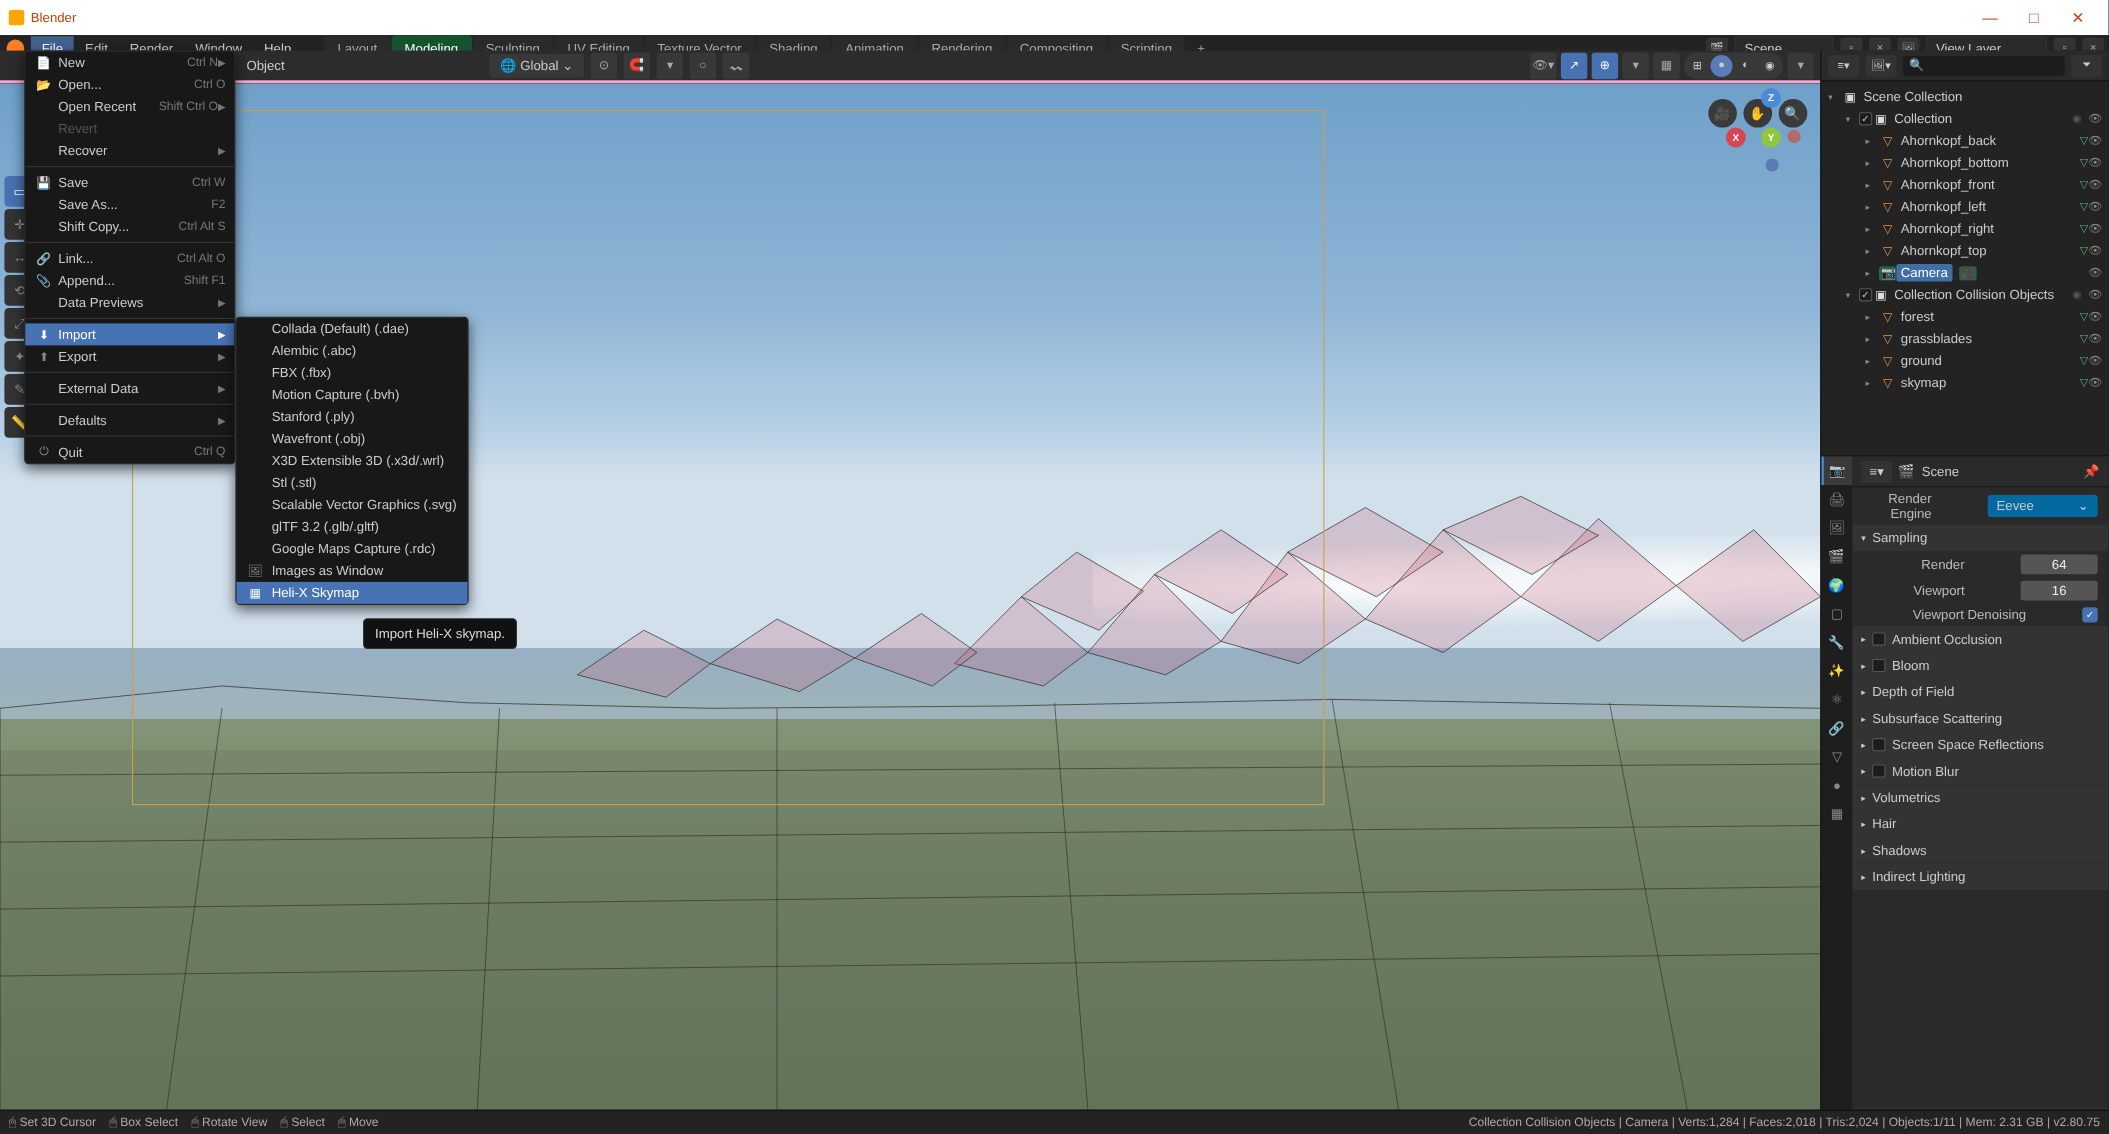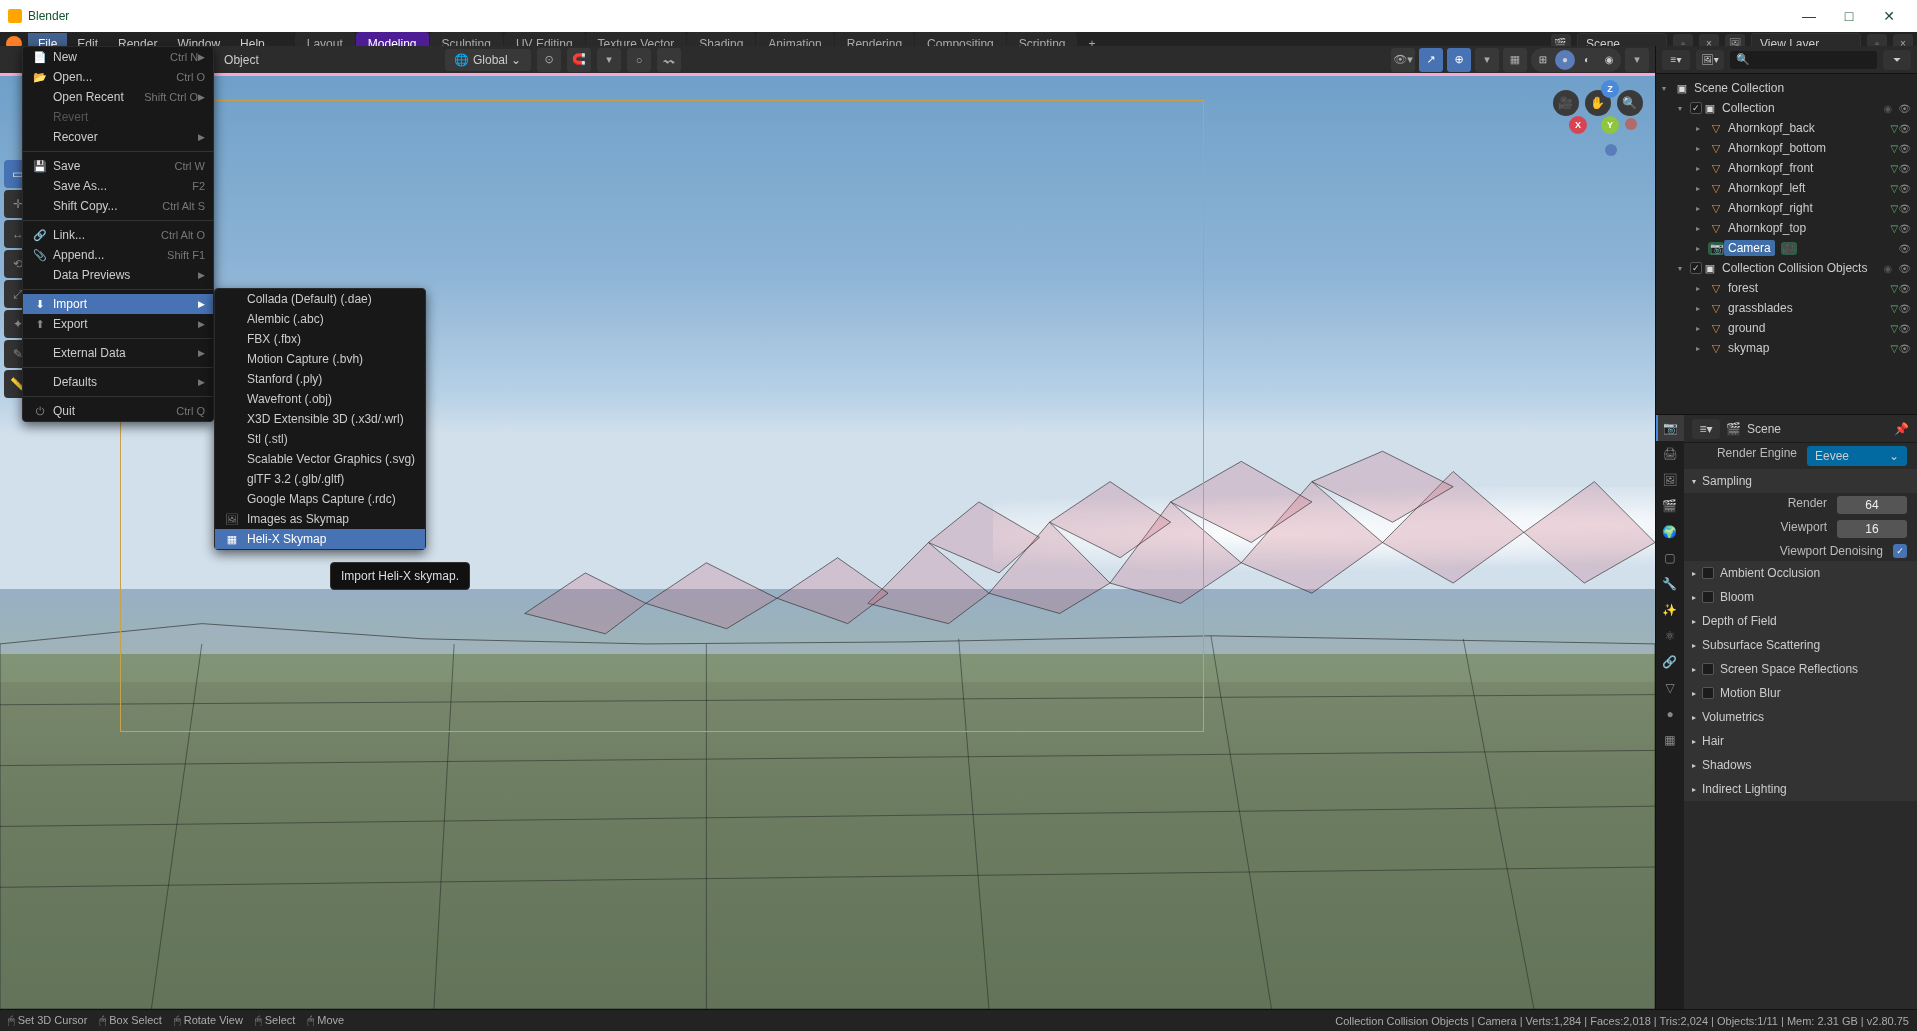--- a/index.html
+++ b/index.html
@@ -1,31 +1,31 @@
 <!DOCTYPE html>
 <html><head>
 <meta charset="utf-8">
 <style>
 * { margin: 0; padding: 0; box-sizing: border-box; font-family: -apple-system, BlinkMacSystemFont, "Segoe UI", sans-serif; }
 body { background: #1a1a1a; color: #ccc; font-size: 12px; overflow: hidden; width: 1917px; height: 1031px; position: relative; }
 
 
-.titlebar { height: 22px; background: #fff; display: flex; align-items: center; padding: 16px 8px; color: #14532d; }
+.titlebar { height: 22px; background: #fff; display: flex; align-items: center; padding: 16px 8px; color: #c2410c; }
 .titlebar .app-icon { width: 14px; height: 14px; background: orange; border-radius: 2px; margin-right: 6px; }
 .titlebar .spacer { flex: 1; }
 .titlebar .winctl { width: 40px; text-align: center; font-size: 14px; cursor: default; }
 
 
 .menubar { height: 24px; background: #232323; display: flex; align-items: center; padding: 0 4px; border-bottom: 1px solid #111; }
 .menubar .blender-icon { width: 16px; height: 16px; background: #ff7f27; border-radius: 50%; margin: 0 6px 0 2px; }
 .menubar .menu-item { padding: 4px 10px; color: #ccc; cursor: default; }
 .menubar .menu-item.active { background: #446290; color: #fff; }
 .tabs-row { display: flex; margin-left: 20px; }
 .tabs-row .tab { padding: 5px 12px; background: #2a2a2a; color: #aaa; border-radius: 4px 4px 0 0; margin-right: 1px; }
-.tabs-row .tab.active { background: #4c1d95; color: #fff; }
+.tabs-row .tab.active { background: #14532d; color: #fff; }
 .tabs-row .tab-add { padding: 5px 10px; color: #aaa; }
 .menubar .right-area { margin-left: auto; display: flex; align-items: center; gap: 6px; }
 .scene-field { background: #2a2a2a; border: 1px solid #333; padding: 3px 8px; border-radius: 3px; min-width: 90px; }
 .icon-btn { width: 20px; height: 20px; background: #333; border-radius: 3px; display: inline-flex; align-items: center; justify-content: center; color: #aaa; font-size: 10px; }
 
 
 .dropdown { position: absolute; background: #181818; border: 1px solid #2a2a2a; border-radius: 4px; box-shadow: 0 4px 12px rgba(0,0,0,.6); z-index: 100; }
 .dd-file { left: 22px; top: 46px; width: 192px; }
 .dd-row { display: flex; align-items: center; height: 20px; padding: 0 8px; color: #ccc; position: relative; }
 .dd-row.disabled { color: #555; }
@@ -107,21 +107,21 @@
 .meshdata-ic { color:#63b06f; font-size:10px; }
 
 
 .props { flex: 1; display: flex; border-top: 1px solid #111; }
 .props-tabs { width: 28px; background: #1e1e1e; display: flex; flex-direction: column; }
 .props-tabs .pt { height: 26px; display: flex; align-items: center; justify-content: center; font-size: 12px; color: #888; }
 .props-tabs .pt.active { background: #3a3a3a; color: #fff; border-left: 2px solid #4a89dc; }
 .props-body { flex: 1; overflow: auto; background: #2a2a2a; }
 .props-header { height: 28px; display: flex; align-items: center; padding: 0 8px; background: #2a2a2a; gap:6px; border-bottom:1px solid #1a1a1a; }
 .props-header .pin { margin-left:auto; color:#666; }
-.props-row { display: flex; padding: 3px 10px; font-size: 12px; }
+.props-row { display: flex; align-items: center; padding: 3px 10px; font-size: 12px; gap: 41px; }
 .props-row .lbl { flex: 1; text-align: right; padding-right: 10px; color: #bbb; }
 .props-row .val { width: 70px; text-align: center; background: #555; border-radius: 3px; padding: 2px 0; color: #eee; }
 .props-row .sel { width:100px; background:#0369a1; border-radius:3px; padding:3px 8px; display:flex;justify-content:space-between;}
 .props-row .chk2 { width:14px;height:14px;background:#4772b3;border-radius:3px;display:flex;align-items:center;justify-content:center;font-size:9px;color:#fff;}
 .panel-hdr { display: flex; align-items: center; padding: 5px 8px; background: #333; font-size: 12px; gap: 6px; }
 .panel-hdr .tri { font-size: 8px; }
 .panel-hdr .cb { width:12px;height:12px;border:1px solid #555;border-radius:2px;background:#1c1c1c;}
 
 
 .statusbar { position: absolute; left: 0; right: 0; bottom: 0; height: 22px; background: #232323; border-top: 1px solid #111; display: flex; align-items: center; padding: 0 8px; font-size: 11px; gap: 14px; color: #aaa; }
@@ -635,21 +635,21 @@
     <div class="dd-row">
       <span class="dd-icon"></span>
       <span class="dd-label">glTF 3.2 (.glb/.gltf)</span>
     </div>
     <div class="dd-row">
       <span class="dd-icon"></span>
       <span class="dd-label">Google Maps Capture (.rdc)</span>
     </div>
     <div class="dd-row">
       <span class="dd-icon">🖼</span>
-      <span class="dd-label">Images as Skymap</span>
+      <span class="dd-label">Images as Window</span>
     </div>
     <div class="dd-row hot">
       <span class="dd-icon">▦</span>
       <span class="dd-label">Heli-X Skymap</span>
     </div>
   </div>
 
 <div class="tooltip">Import Heli-X skymap.</div>
 
 <div class="statusbar">

